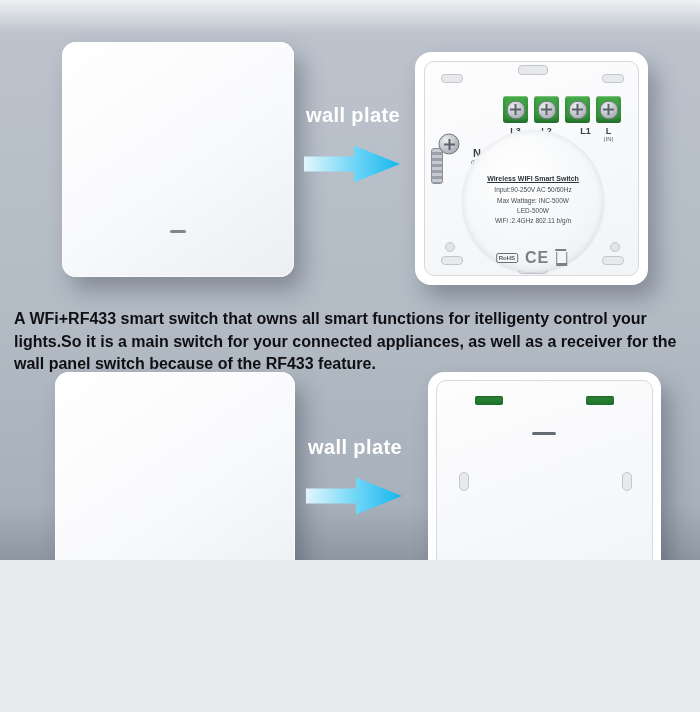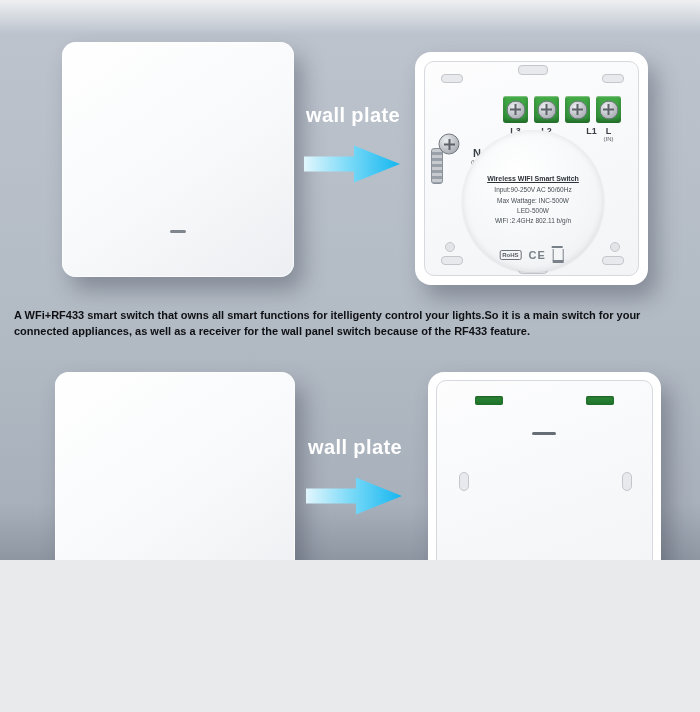--- a/index.html
+++ b/index.html
@@ -69,34 +69,34 @@
     box-shadow:inset 0 0 7px rgba(0,0,0,.10), 0 1px 2px rgba(0,0,0,.10);
     display:flex;flex-direction:column;align-items:center;justify-content:center;text-align:center;
   }
   .module-title{font-size:7px;font-weight:700;text-decoration:underline;color:#2e3339;margin-bottom:3px;}
   .module-line{font-size:6.5px;color:#474d54;line-height:1.6;}
   .certs-row{
     position:absolute;left:50%;top:197px;transform:translateX(-50%);
     display:flex;align-items:center;gap:7px;
   }
   .rohs-box{border:1px solid #6b7078;border-radius:2px;font-size:6px;font-weight:700;color:#555b62;padding:1px 2px;background:#f4f5f7;}
-  .ce-mark{font-size:11px;font-weight:700;color:#7a8088;letter-spacing:1px;}
+  .ce-mark{font-size:16px;font-weight:700;color:#7a8088;letter-spacing:1px;}
   .bin-icon{position:relative;width:9px;height:11px;border:1px solid #7a8088;border-top:none;background:#f4f5f7;}
   .bin-icon::before{content:"";position:absolute;left:-2px;top:-3px;width:11px;height:2px;background:#7a8088;}
   .bin-icon::after{content:"";position:absolute;left:-1px;top:12px;width:11px;height:1.5px;background:#7a8088;}
   
   .green-slot{
     position:absolute;width:28px;height:9px;border-radius:2px;
     background:linear-gradient(180deg,#2c8a36,#1e6f2a);
     box-shadow:inset 0 1px 2px rgba(0,0,0,.35);
   }
   .vice-dash{position:absolute;width:24px;height:3px;border-radius:2px;background:#676d75;}
   
   .section-title{position:absolute;text-align:center;font-size:21px;font-weight:600;color:#8c939d;letter-spacing:.3px;margin:0;}
-  .desc{position:absolute;font-size:11px;font-weight:700;color:#0f1013;line-height:1.42;margin:0;}
+  .desc{position:absolute;font-size:16px;font-weight:700;color:#0f1013;line-height:1.42;margin:0;}
 </style>
 </head>
 <body>
 
 <div class="page">
 
   <div class="front-panel" style="left:62px;top:42px;width:232px;height:235px;">
     <div class="dash"></div>
   </div>
 
@@ -124,21 +124,21 @@
         <span class="screw"></span>
       </div>
     <div class="terminal" style="left:150px;">
         <span class="screw"></span>
       </div>
     <div class="terminal" style="left:181px;">
         <span class="screw"></span>
       </div>
     <span class="t-label" style="left:88px;">L3</span>
     <span class="t-label" style="left:119px;">L2</span>
-    <span class="t-label" style="left:164px;">L1</span>
+    <span class="t-label" style="left:158px;">L1</span>
     <span class="t-label" style="left:181px;">L</span>
     <span class="t-sub" style="left:181px;">(IN)</span>
 
     <div class="side-connector"></div>
     <span class="screw n-screw"></span>
     <span class="n-label">N</span>
     <span class="n-sub">(IN)</span>
 
     <div class="module-circle">
       <div class="module-title">Wireless WIFI Smart Switch</div>

